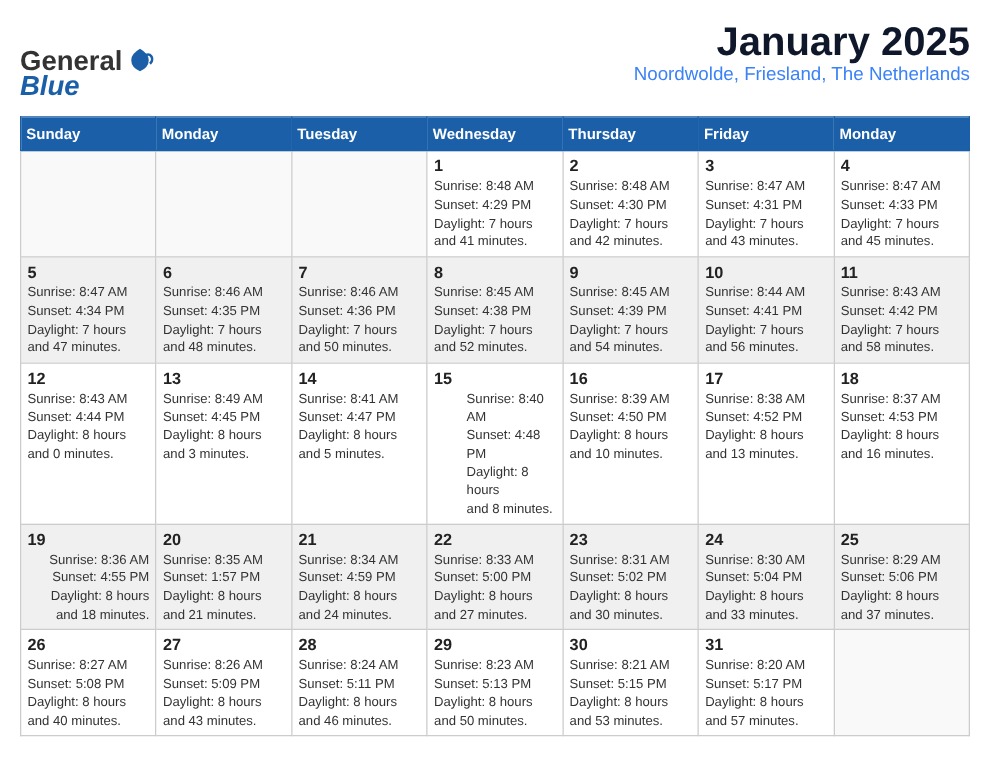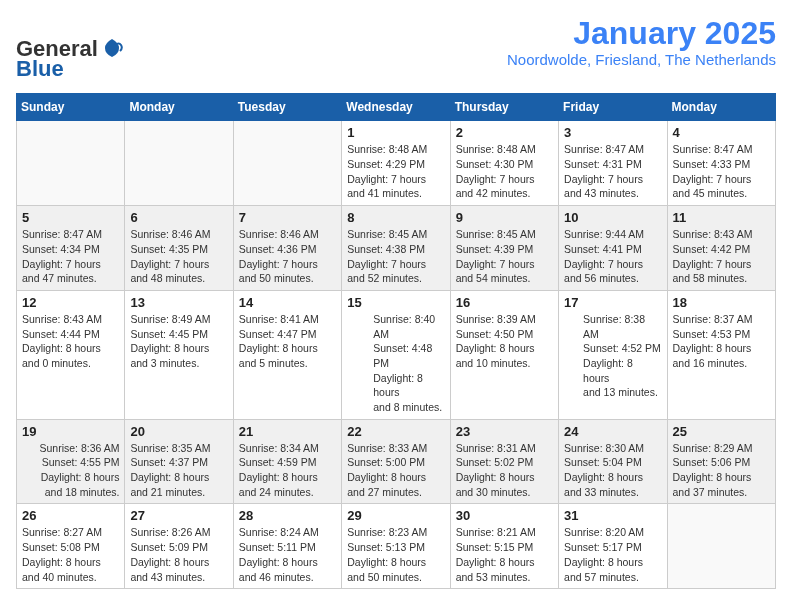--- a/index.html
+++ b/index.html
@@ -25,21 +25,21 @@
       font-size: 22px;
       font-weight: bold;
       line-height: 1.1;
     }
     .logo-general { color: #333; }
     .logo-blue { color: #1a5fa8; }
     .title-block { text-align: right; }
     .month-title {
       font-size: 32px;
       font-weight: bold;
-      color: #3b82f6;
+      color: #0f172a;
       line-height: 1.1;
     }
     .location-title {
       font-size: 15px;
       color: #3b82f6;
     }
     .calendar {
       width: 100%;
       border-collapse: collapse;
       font-size: 11px;
@@ -84,21 +84,21 @@
 
 <div class="header">
   <div class="logo">
     <div style="display:flex;align-items:center;gap:2px;margin-top:21px;">
       <span class="logo-text logo-general">General</span>
       <svg width="22" height="22" viewBox="0 0 22 22" style="margin-left:1px;margin-top:-2px;">
         <path d="M11 2 Q18 6 18 11 Q18 17 11 20 Q4 17 4 11 Q4 6 11 2Z" fill="#1a5fa8"></path>
         <path d="M14 8 Q18 5 20 8 Q22 11 19 14" fill="none" stroke="#1a5fa8" stroke-width="2"></path>
       </svg>
     </div>
-    <span class="logo-text logo-blue" style="margin-top:-4px;">Blue</span>
+    <span class="logo-text logo-blue" style="margin-top:-4px;font-style:italic;">Blue</span>
   </div>
   <div class="title-block">
     <div class="month-title">January 2025</div>
     <div class="location-title">Noordwolde, Friesland, The Netherlands</div>
   </div>
 </div>
 
 <table class="calendar">
   <thead>
     <tr>
@@ -176,21 +176,21 @@
         </td>
         <td>
           <div class="day-num">9</div>
           <div class="day-info" style="white-space: pre-line;">Sunrise: 8:45 AM
 Sunset: 4:39 PM
 Daylight: 7 hours
 and 54 minutes.</div>
         </td>
         <td>
           <div class="day-num">10</div>
-          <div class="day-info" style="white-space: pre-line;">Sunrise: 9:44 AM
+          <div class="day-info" style="white-space: pre-line;">Sunrise: 8:44 AM
 Sunset: 4:41 PM
 Daylight: 7 hours
 and 56 minutes.</div>
         </td>
         <td>
           <div class="day-num">11</div>
           <div class="day-info" style="white-space: pre-line;">Sunrise: 8:43 AM
 Sunset: 4:42 PM
 Daylight: 7 hours
 and 58 minutes.</div>
@@ -227,21 +227,21 @@
         </td>
         <td>
           <div class="day-num">16</div>
           <div class="day-info" style="white-space: pre-line;">Sunrise: 8:39 AM
 Sunset: 4:50 PM
 Daylight: 8 hours
 and 10 minutes.</div>
         </td>
         <td>
           <div class="day-num">17</div>
-          <div class="day-info" style="white-space: pre-line; margin-left: 19px;">Sunrise: 8:38 AM
+          <div class="day-info" style="white-space: pre-line;">Sunrise: 8:38 AM
 Sunset: 4:52 PM
 Daylight: 8 hours
 and 13 minutes.</div>
         </td>
         <td>
           <div class="day-num">18</div>
           <div class="day-info" style="white-space: pre-line;">Sunrise: 8:37 AM
 Sunset: 4:53 PM
 Daylight: 8 hours
 and 16 minutes.</div>
@@ -251,21 +251,21 @@
         <td>
           <div class="day-num">19</div>
           <div class="day-info" style="white-space: pre-line; text-align: right;">Sunrise: 8:36 AM
 Sunset: 4:55 PM
 Daylight: 8 hours
 and 18 minutes.</div>
         </td>
         <td>
           <div class="day-num">20</div>
           <div class="day-info" style="white-space: pre-line;">Sunrise: 8:35 AM
-Sunset: 4:37 PM
+Sunset: 1:57 PM
 Daylight: 8 hours
 and 21 minutes.</div>
         </td>
         <td>
           <div class="day-num">21</div>
           <div class="day-info" style="white-space: pre-line;">Sunrise: 8:34 AM
 Sunset: 4:59 PM
 Daylight: 8 hours
 and 24 minutes.</div>
         </td>

